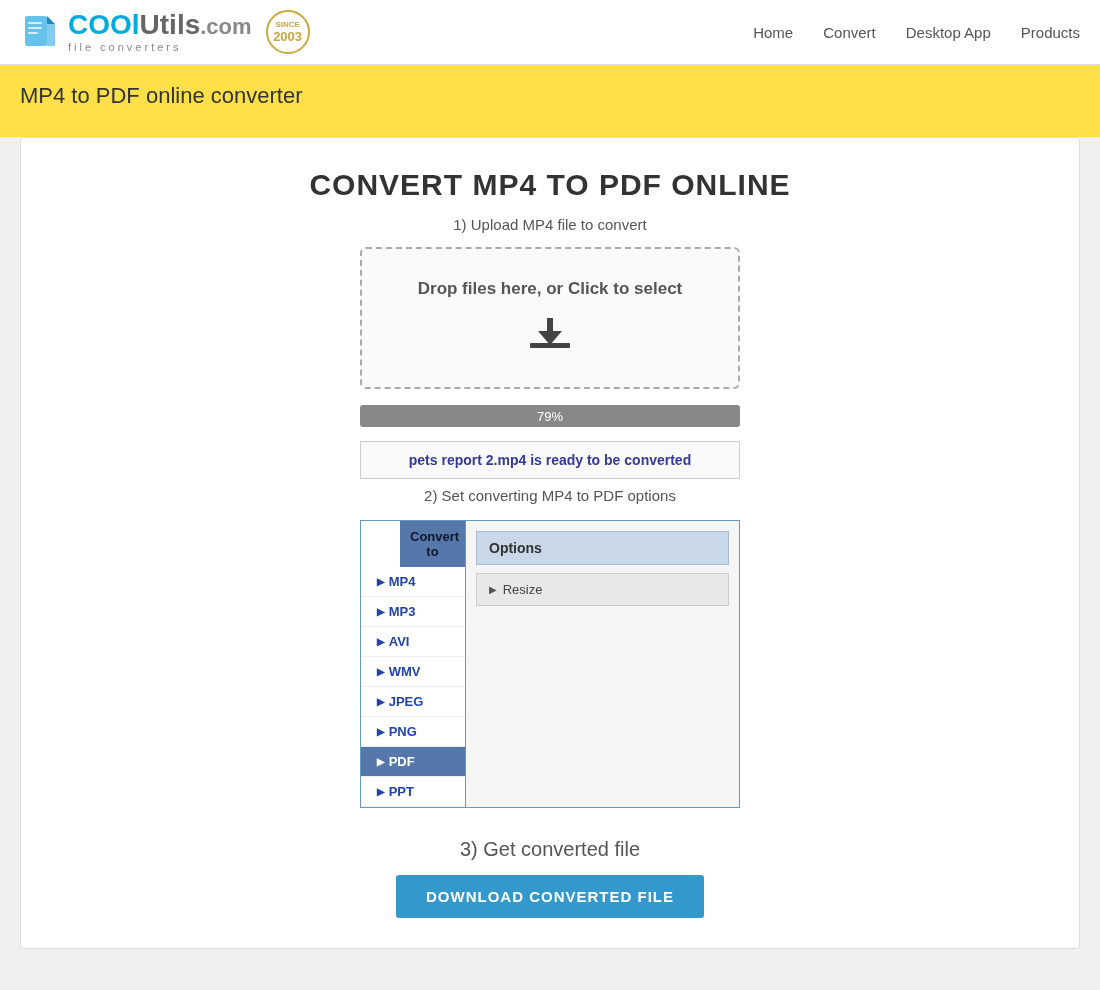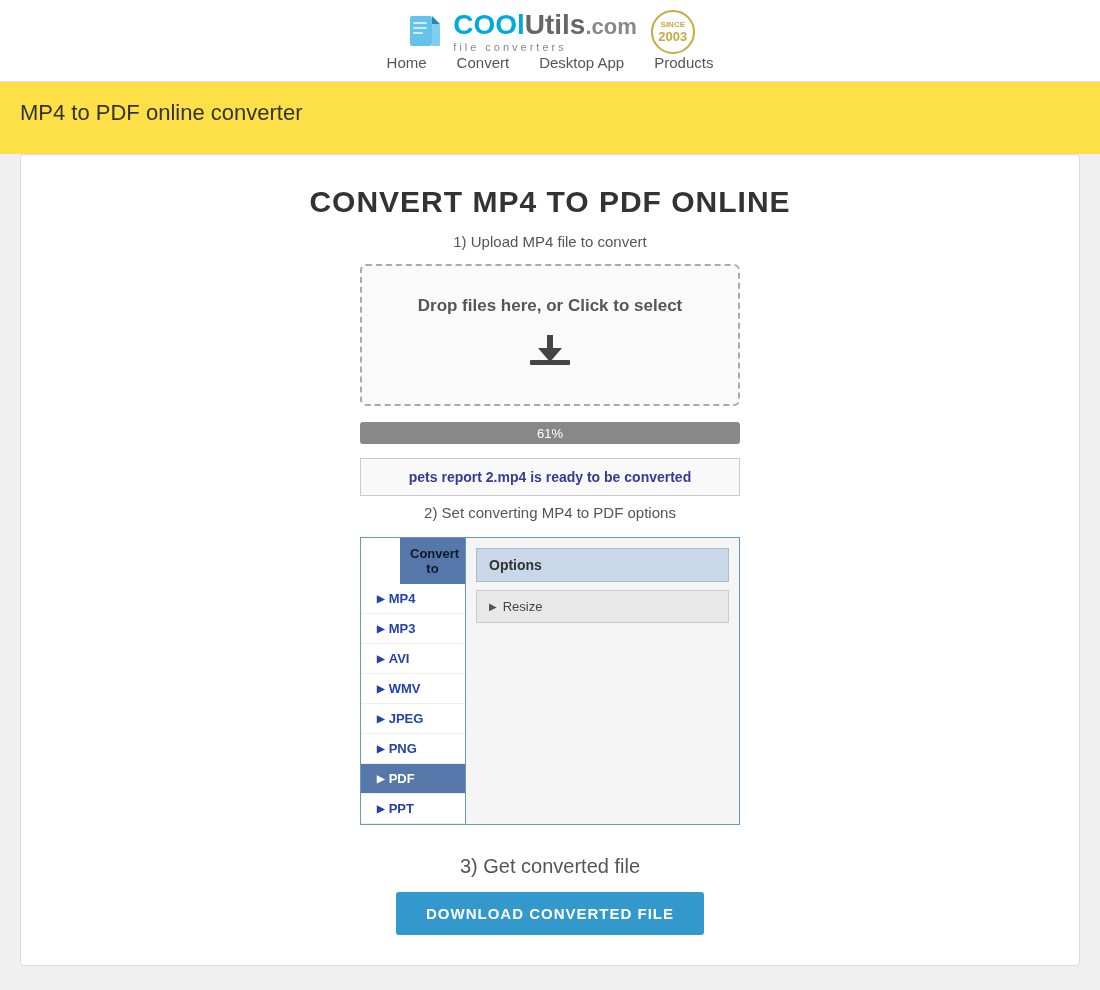--- a/index.html
+++ b/index.html
@@ -9,21 +9,20 @@
       color: #333;
     }
     
     #header {
       background: #fff;
       border-bottom: 1px solid #ddd;
       padding: 10px 20px;
       display: flex;
       align-items: center;
       justify-content: space-between;
-      flex-direction: column;
     }
     #logo-area {
       display: flex;
       align-items: center;
       gap: 8px;
     }
     .logo-icon {
       width: 40px;
       height: 40px;
     }
@@ -320,21 +319,21 @@
     
     <svg class="download-icon" viewBox="0 0 50 40" xmlns="http://www.w3.org/2000/svg">
       <rect x="5" y="30" width="40" height="5" rx="1" fill="#444"></rect>
       <rect x="22" y="5" width="6" height="20" fill="#444"></rect>
       <polygon points="13,18 25,32 37,18" fill="#444"></polygon>
     </svg>
   </div>
 
   <div class="progress-bar-container">
     <div class="progress-bar-fill" style="width:100%">
-      <span>61%</span>
+      <span>79%</span>
     </div>
   </div>
 
   <div class="file-ready-box">
     <span>pets report 2.mp4 is ready to be converted</span>
   </div>
 
   <div class="step2-label">2) Set converting MP4 to PDF options</div>
 
   <div class="converter-options">

